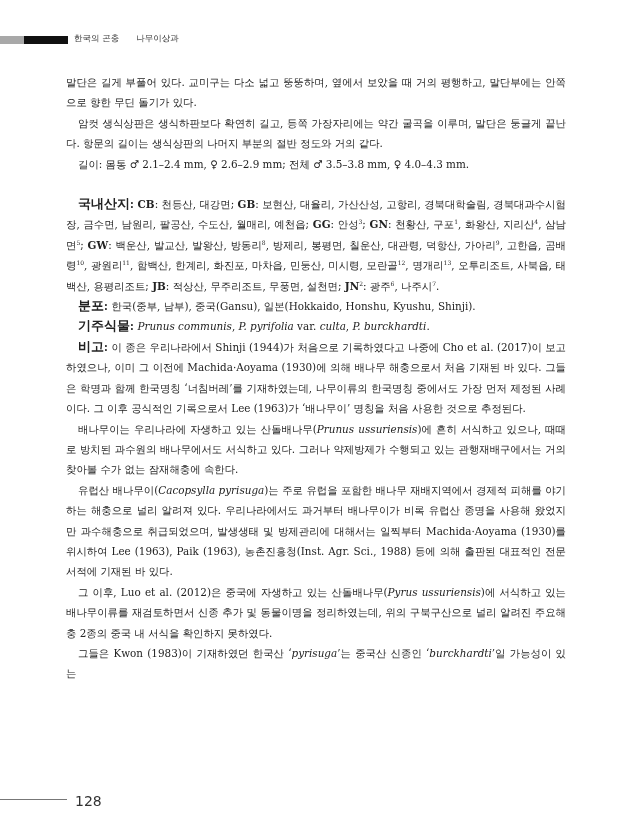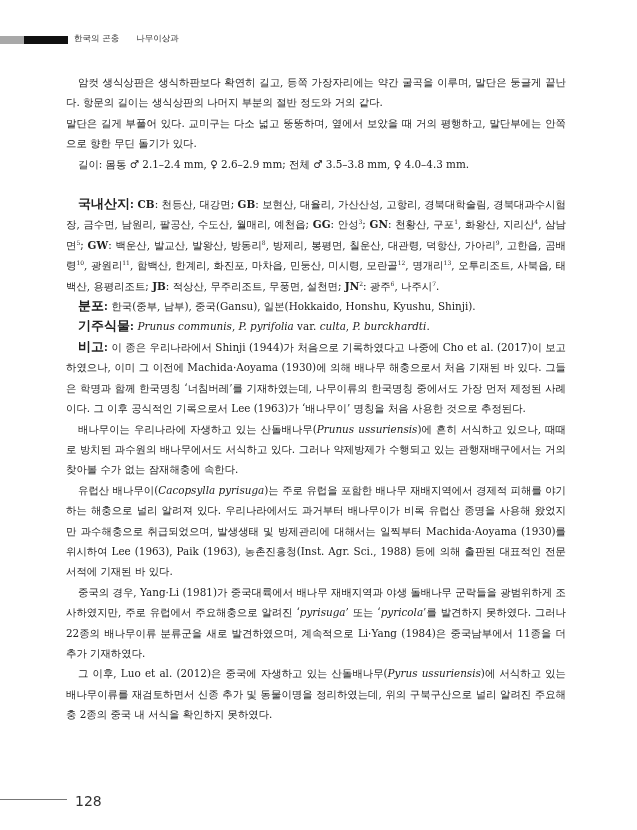--- a/index.html
+++ b/index.html
@@ -29,40 +29,40 @@
 
 <div class="hdr">
   <div class="gray"></div>
   <div class="black"></div>
   <div class="title">
     <span>한국의 곤충</span><span>나무이상과</span>
   </div>
 </div>
 
 <div class="body">
+  <p class="p">말단은 길게 부풀어 있다. 교미구는 다소 넓고 뚱뚱하며, 옆에서 보았을 때 거의 평행하고, 말단부에는 안쪽으로 향한 무딘 돌기가 있다.</p>
   <p class="p ind">암컷 생식상판은 생식하판보다 확연히 길고, 등쪽 가장자리에는 약간 굴곡을 이루며, 말단은 둥글게 끝난다. 항문의 길이는 생식상판의 나머지 부분의 절반 정도와 거의 같다.</p>
-  <p class="p">말단은 길게 부풀어 있다. 교미구는 다소 넓고 뚱뚱하며, 옆에서 보았을 때 거의 평행하고, 말단부에는 안쪽으로 향한 무딘 돌기가 있다.</p>
   <p class="p ind">길이: 몸통 ♂ 2.1–2.4 mm, ♀ 2.6–2.9 mm; 전체 ♂ 3.5–3.8 mm, ♀ 4.0–4.3 mm.</p>
 
   <div class="gap"></div>
 
   <p class="p ind"><b class="k">국내산지</b><b>: </b><b>CB</b>: <span>천등산, 대강면; </span><b>GB</b>: <span>보현산, 대율리, 가산산성, 고항리, 경북대학술림, 경북대과수시험장, 금수면, 남원리, 팔공산, 수도산, 월매리, 예천읍; </span><b>GG</b>: <span>안성</span><sup>3</sup>; <b>GN</b>: <span>천황산, 구포</span><sup>1</sup><span>, 화왕산, 지리산</span><sup>4</sup><span>, 삼남면</span><sup>5</sup>; <b>GW</b>: <span>백운산, 발교산, 발왕산, 방동리</span><sup>8</sup><span>, 방제리, 봉평면, 칠운산, 대관령, 덕항산, 가아리</span><sup>9</sup><span>, 고한읍, 곰배령</span><sup>10</sup><span>, 광원리</span><sup>11</sup><span>, 함백산, 한계리, 화진포, 마차읍, 민둥산, 미시령, 모란골</span><sup>12</sup><span>, 명개리</span><sup>13</sup><span>, 오투리조트, 사북읍, 태백산, 용평리조트; </span><b>JB</b>: <span>적상산, 무주리조트, 무풍면, 설천면; </span><b>JN</b><sup>2</sup>: <span>광주</span><sup>6</sup><span>, 나주시</span><sup>7</sup><span>.</span></p>
 
   <p class="p ind"><b class="k">분포</b><b>: </b><span>한국(중부, 남부), 중국(Gansu), 일본(Hokkaido, Honshu, Kyushu, Shinji).</span></p>
 
   <p class="p ind"><b class="k">기주식물</b><b>: </b><i>Prunus communis</i><span>, </span><i>P. pyrifolia</i><span> var. </span><i>culta</i><span>, </span><i>P. burckhardti</i><span>.</span></p>
 
   <p class="p ind"><b class="k">비고</b><b>: </b><span>이 종은 우리나라에서 Shinji (1944)가 처음으로 기록하였다고 나중에 Cho et al. (2017)이 보고하였으나, 이미 그 이전에 Machida·Aoyama (1930)에 의해 배나무 해충으로서 처음 기재된 바 있다. 그들은 학명과 함께 한국명칭 ‘너침버레’를 기재하였는데, 나무이류의 한국명칭 중에서도 가장 먼저 제정된 사례이다. 그 이후 공식적인 기록으로서 Lee (1963)가 ‘배나무이’ 명칭을 처음 사용한 것으로 추정된다.</span></p>
 
   <p class="p ind"><span>배나무이는 우리나라에 자생하고 있는 산돌배나무(</span><i>Prunus ussuriensis</i><span>)에 흔히 서식하고 있으나, 때때로 방치된 과수원의 배나무에서도 서식하고 있다. 그러나 약제방제가 수행되고 있는 관행재배구에서는 거의 찾아볼 수가 없는 잠재해충에 속한다.</span></p>
 
   <p class="p ind"><span>유럽산 배나무이(</span><i>Cacopsylla pyrisuga</i><span>)는 주로 유럽을 포함한 배나무 재배지역에서 경제적 피해를 야기하는 해충으로 널리 알려져 있다. 우리나라에서도 과거부터 배나무이가 비록 유럽산 종명을 사용해 왔었지만 과수해충으로 취급되었으며, 발생생태 및 방제관리에 대해서는 일찍부터 Machida·Aoyama (1930)를 위시하여 Lee (1963), Paik (1963), 농촌진흥청(Inst. Agr. Sci., 1988) 등에 의해 출판된 대표적인 전문서적에 기재된 바 있다.</span></p>
 
-  <p class="p ind"><span>중국의 경우, Yang·Li (1981)가 중국대륙에서 배나무 재배지역과 야생 돌배나무 군락들을 광범위하게 조사하였지만, 주로 유럽에서 주요해충으로 알려진 ‘</span><i>pyrisuga</i><span>’ 또는 ‘</span><i>pyricola</i><span>’를 발견하지 못하였다. 그러나 22종의 배나무이류 분류군을 새로 발견하였으며, 계속적으로 Li·Yang (1984)은 중국남부에서 11종을 더 추가 기재하였다.</span></p>
 
   <p class="p ind"><span>그 이후, Luo et al. (2012)은 중국에 자생하고 있는 산돌배나무(</span><i>Pyrus ussuriensis</i><span>)에 서식하고 있는 배나무이류를 재검토하면서 신종 추가 및 동물이명을 정리하였는데, 위의 구북구산으로 널리 알려진 주요해충 2종의 중국 내 서식을 확인하지 못하였다.</span></p>
 
+  <p class="p ind"><span>그들은 Kwon (1983)이 기재하였던 한국산 ‘</span><i>pyrisuga</i><span>’는 중국산 신종인 ‘</span><i>burckhardti</i><span>’일 가능성이 있는</span></p>
 </div>
 
 <div class="ftr">
   <div class="line"></div>
   <div class="num">128</div>
 </div>
 
 </body></html>

